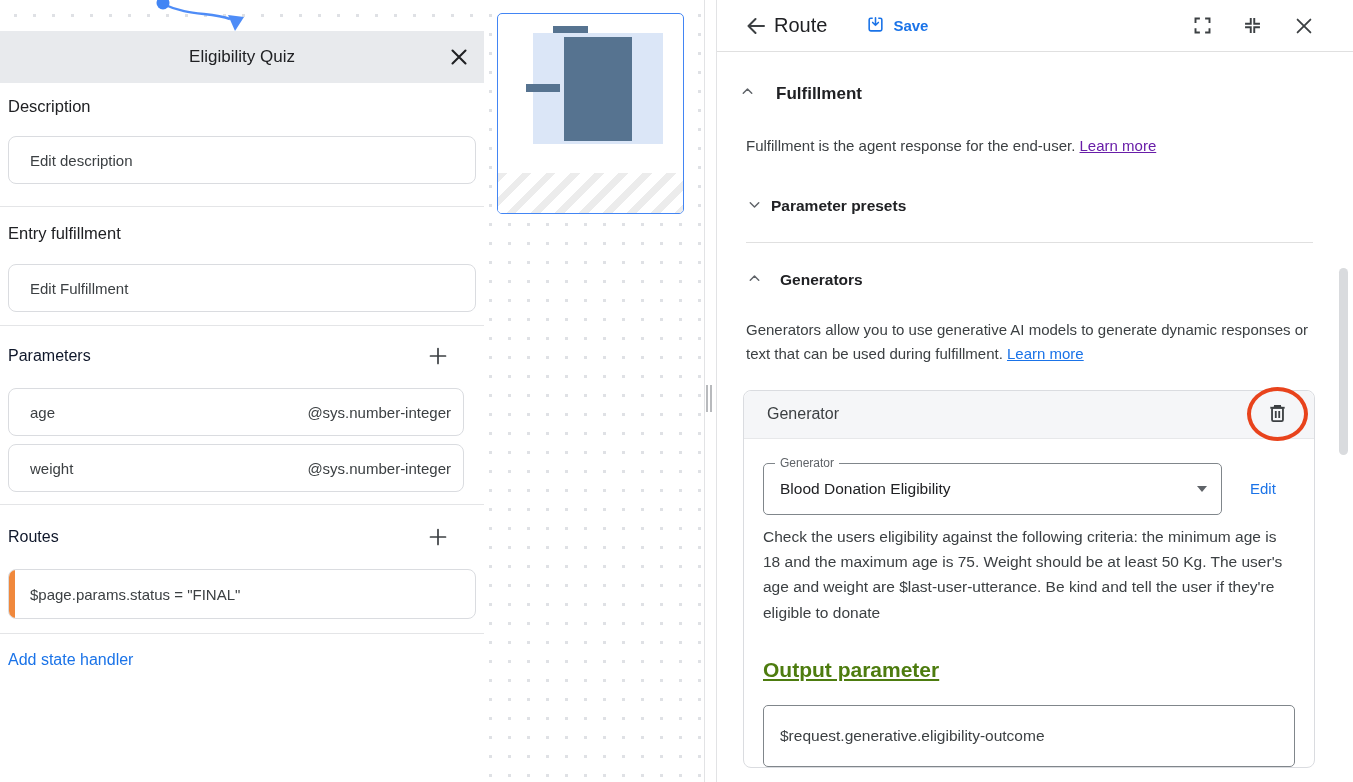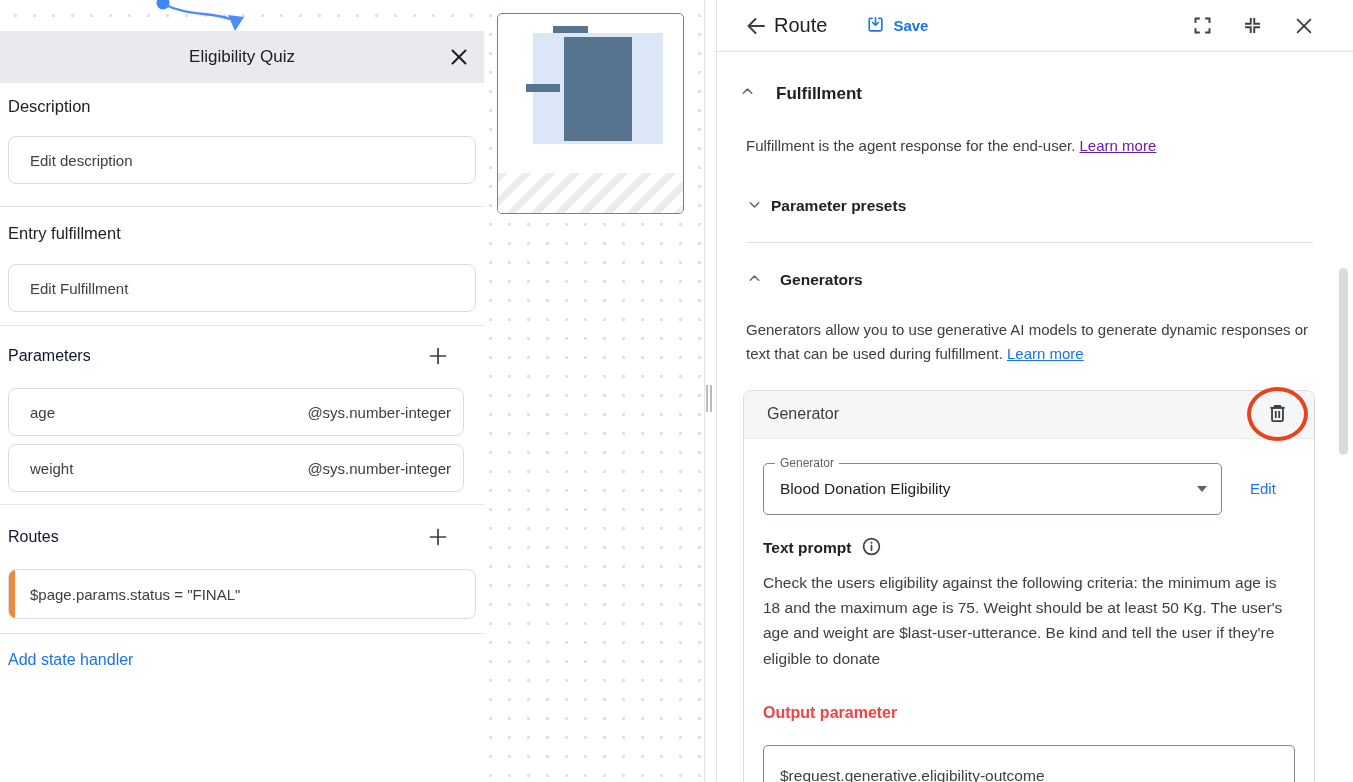--- a/index.html
+++ b/index.html
@@ -91,21 +91,21 @@
   .select-field { position:relative; width:459px; height:52px; border:1px solid #80868b; border-radius:5px;
     display:flex; align-items:center; padding:0 14px 0 16px; cursor:pointer; background:#fff; }
   .select-label { position:absolute; left:11px; top:-8px; background:#fff; padding:0 5px; font-size:12px; color:#5f6368; }
   .select-value { flex:1; font-size:15.5px; color:#202124; }
   .select-caret { width:0; height:0; border-left:5.5px solid transparent; border-right:5.5px solid transparent;
     border-top:6px solid #5f6368; }
   .edit-link { margin-left:28px; font-size:15px; color:#1a73e8; cursor:pointer; }
   .prompt-head { display:flex; align-items:center; gap:10px; margin-top:21px; }
   .prompt-label { font-size:15.5px; font-weight:700; color:#202124; }
   .prompt-text { margin-top:9px; font-size:15.5px; line-height:25.4px; color:#3c4043; max-width:545px; }
-  .out-label { margin-top:33px; font-size:16px; font-weight:700; color:#ef4444; }
+  .out-label { margin-top:33px; font-size:21px; font-weight:700; color:#4d7c0f;text-decoration:underline; }
   .out-box { margin-top:23px; height:62px; border:1px solid #80868b; border-radius:5px;
     display:flex; align-items:center; padding-left:16px; font-size:15.5px; color:#3c4043; cursor:text; background:#fff; }
 
   .rp-scrollbar { position:absolute; right:5px; top:268px; width:9px; height:187px; background:#d9dbde; border-radius:5px; z-index:5; cursor:pointer; }
 </style>
 </head>
 <body>
 
 <div class="stage">
 
@@ -266,30 +266,20 @@
       <div class="gen-card-body">
         <div class="field-row">
           <div class="select-field">
             <span class="select-label">Generator</span>
             <span class="select-value">Blood Donation Eligibility</span>
             <span class="select-caret"></span>
           </div>
           <span class="edit-link">Edit</span>
         </div>
 
-        <div class="prompt-head">
-          <span class="prompt-label">Text prompt</span>
-          <span>
-            <svg width="21" height="21" viewBox="0 0 24 24" fill="none">
-              <circle cx="12" cy="12" r="9" stroke="#3c4043" stroke-width="1.9"></circle>
-              <path d="M12 11v5.4" stroke="#3c4043" stroke-width="1.9" stroke-linecap="round"></path>
-              <circle cx="12" cy="7.7" r="1.15" fill="#3c4043"></circle>
-            </svg>
-          </span>
-        </div>
         <p class="prompt-text">Check the users eligibility against the following criteria: the minimum age is 18 and the maximum age is 75. Weight should be at least 50 Kg. The user's age and weight are $last-user-utterance. Be kind and tell the user if they're eligible to donate</p>
 
         <div class="out-label">Output parameter</div>
         <div class="out-box">$request.generative.eligibility-outcome</div>
       </div>
     </div>
   </div>
 
   <div class="rp-scrollbar"></div>
 </div>

